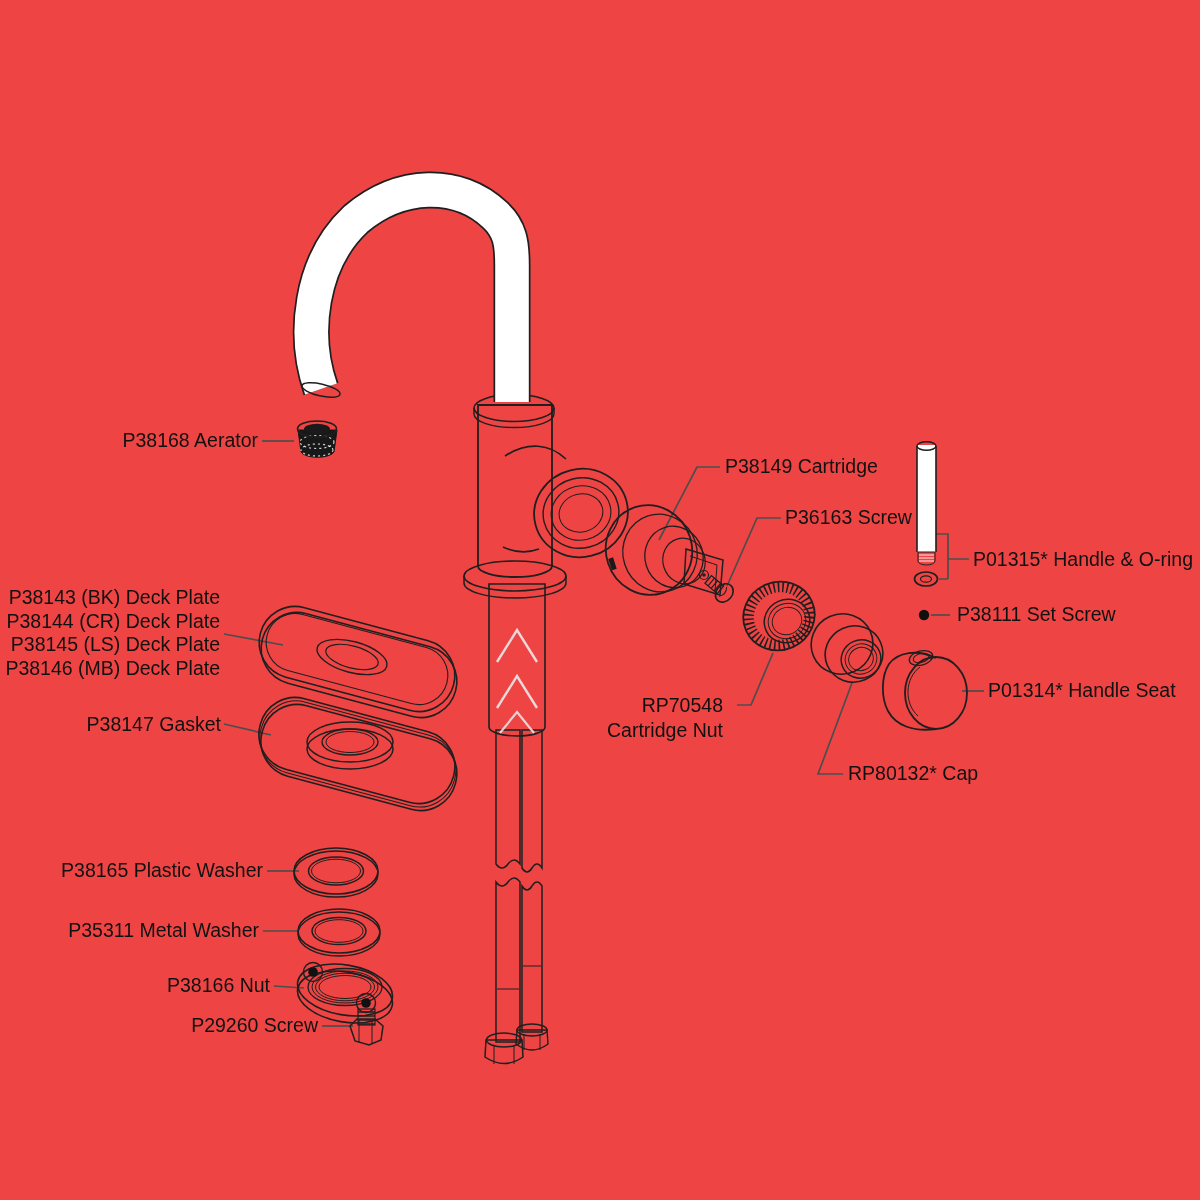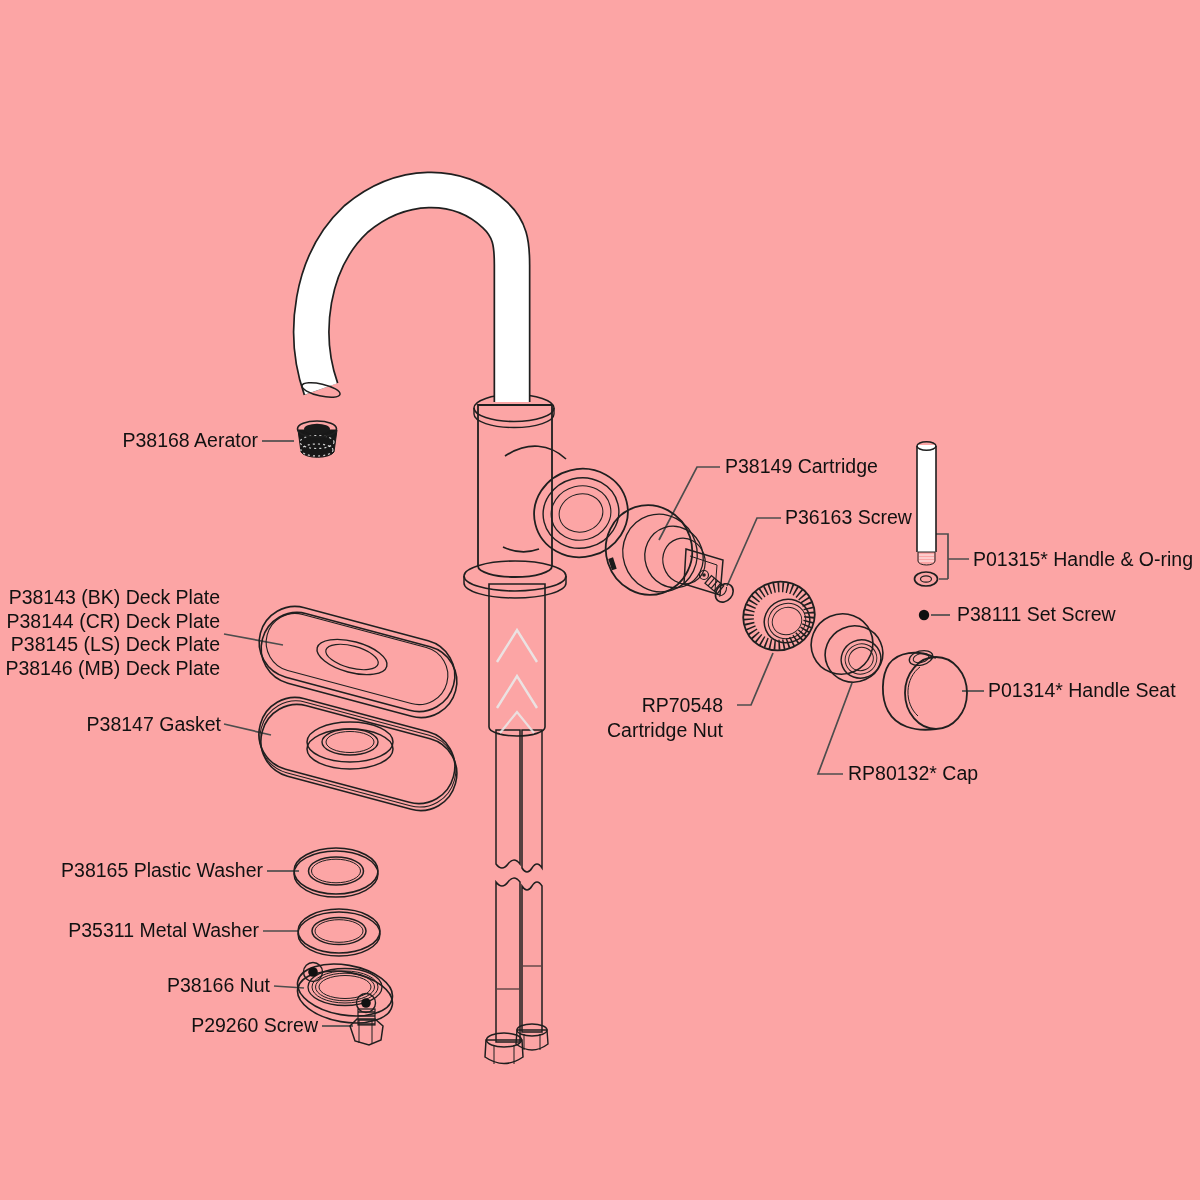--- a/index.html
+++ b/index.html
@@ -1,16 +1,16 @@
 <!DOCTYPE html>
 <html><head>
 <meta charset="utf-8">
 <style>
   html,body{margin:0;padding:0;background:#ffffff;}
-  .stage{width:1200px;height:1200px;position:relative;background:#fca5a5;overflow:hidden;}
+  .stage{width:1200px;height:1200px;position:relative;background:#ef4444;overflow:hidden;}
   svg{display:block;}
   text{font-family:"Liberation Sans","DejaVu Sans",sans-serif;font-size:19.5px;fill:#111;}
   .lead{stroke:#4d4d4d;stroke-width:1.7;fill:none;}
   .ln{stroke:#1f1f1f;fill:none;}
 </style>
 </head>
 <body>
 
 <div class="stage">
 <svg width="1200" height="1200" viewBox="0 0 1200 1200">

